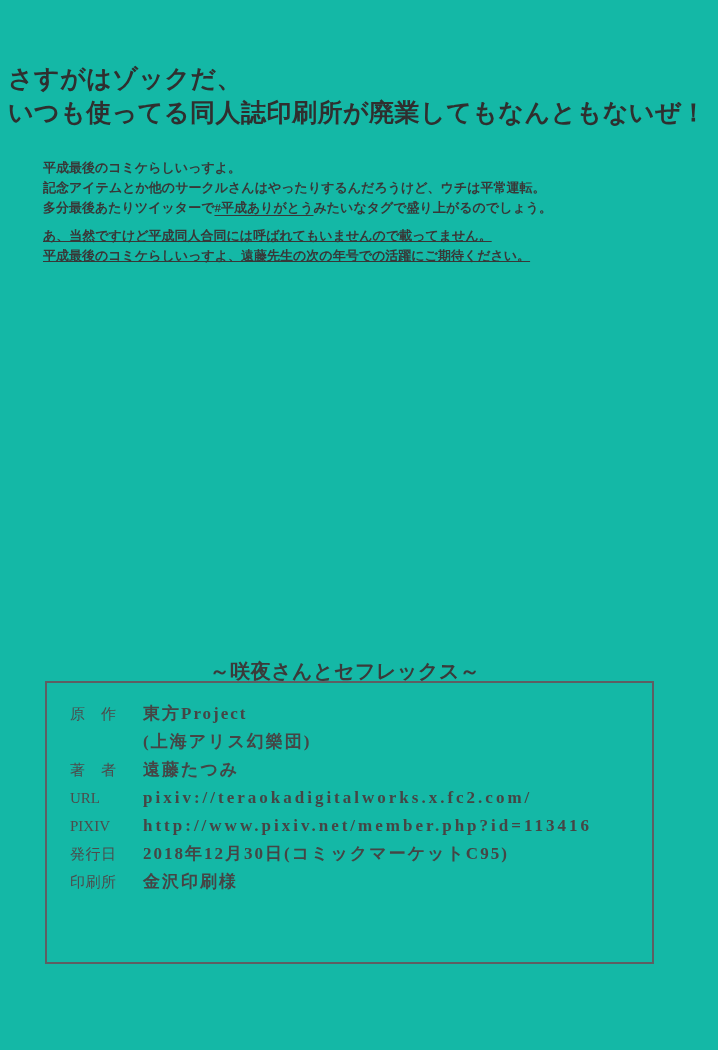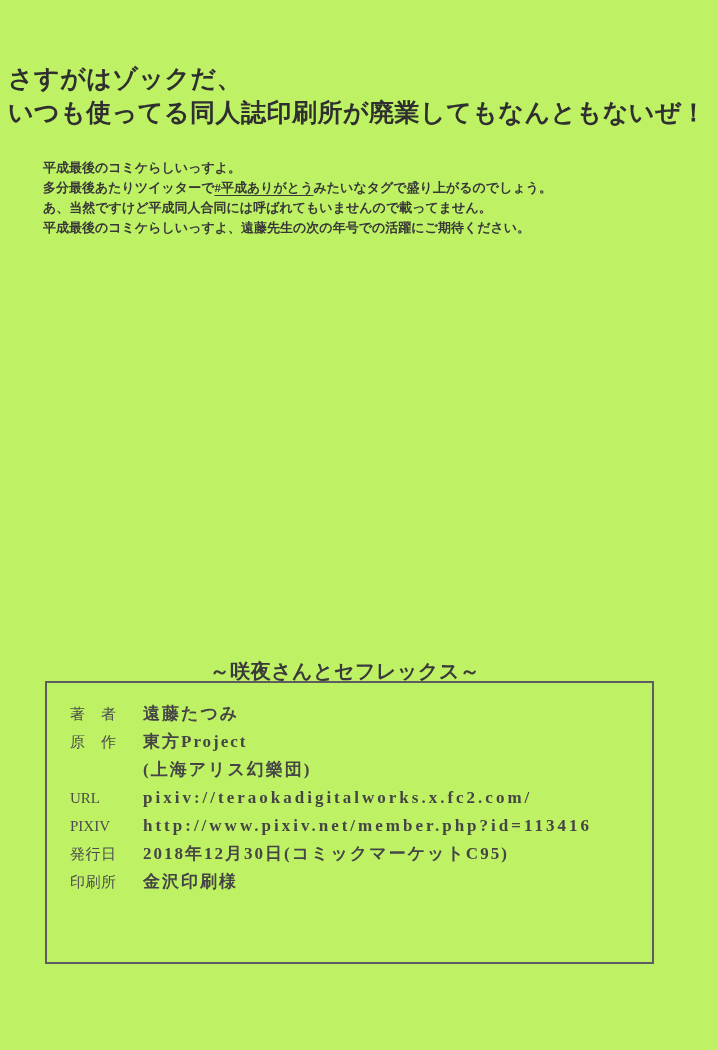--- a/index.html
+++ b/index.html
@@ -4,21 +4,21 @@
 <style>
   html, body {
     margin: 0;
     padding: 0;
     background: #ffffff;
   }
   .page {
     position: relative;
     width: 718px;
     height: 1050px;
-    background: #bef264;
+    background: #14b8a6;
     overflow: hidden;
     font-family: "Liberation Serif", "DejaVu Serif", serif;
     color: #3a3a3a;
   }
   .heading {
     position: absolute;
     left: 8px;
     top: 62px;
     font-size: 25px;
     font-weight: bold;
@@ -31,21 +31,22 @@
     position: absolute;
     left: 43px;
     top: 158px;
     font-size: 13px;
     font-weight: bold;
     line-height: 20px;
     color: #383838;
     white-space: nowrap;
   }
   .para2 {
-    margin-top: 0;
+    margin-top: 8px;
+    text-decoration: underline;
   }
   .hashtag {
     text-decoration: underline;
     text-underline-offset: 3px;
     text-align: center;
   }
   .book-title {
     position: absolute;
     left: 0;
     top: 634px;
@@ -105,44 +106,45 @@
 <div class="page">
 
   <div class="heading">
     <div>さすがはゾックだ、</div>
     <div>いつも使ってる同人誌印刷所が廃業してもなんともないぜ！</div>
   </div>
 
   <div class="intro">
     <div class="para1">
       <div>平成最後のコミケらしいっすよ。</div>
+      <div>記念アイテムとか他のサークルさんはやったりするんだろうけど、ウチは平常運転。</div>
       <div><span>多分最後あたりツイッターで</span><span class="hashtag">#平成ありがとう</span><span>みたいなタグで盛り上がるのでしょう。</span></div>
     </div>
     <div class="para2">
       <div>あ、当然ですけど平成同人合同には呼ばれてもいませんので載ってません。</div>
       <div>平成最後のコミケらしいっすよ、遠藤先生の次の年号での活躍にご期待ください。</div>
     </div>
   </div>
 
   <div class="book-title">～咲夜さんとセフレックス～</div>
 
   <div class="colophon">
     <div class="colophon-inner">
 
       <div class="colophon-row">
-        <span class="colophon-label">著者</span>
-        <span class="colophon-value">遠藤たつみ</span>
-      </div>
-
-      <div class="colophon-row">
         <span class="colophon-label">原作</span>
         <span class="colophon-value">
           <span>東方Project</span>
           <span class="second-line">(上海アリス幻樂団)</span>
         </span>
+      </div>
+
+      <div class="colophon-row">
+        <span class="colophon-label">著者</span>
+        <span class="colophon-value">遠藤たつみ</span>
       </div>
 
 
       <div class="colophon-row">
         <span class="colophon-label">URL</span>
         <span class="colophon-value url-value">pixiv://teraokadigitalworks.x.fc2.com/</span>
       </div>
 
       <div class="colophon-row">
         <span class="colophon-label">PIXIV</span>

